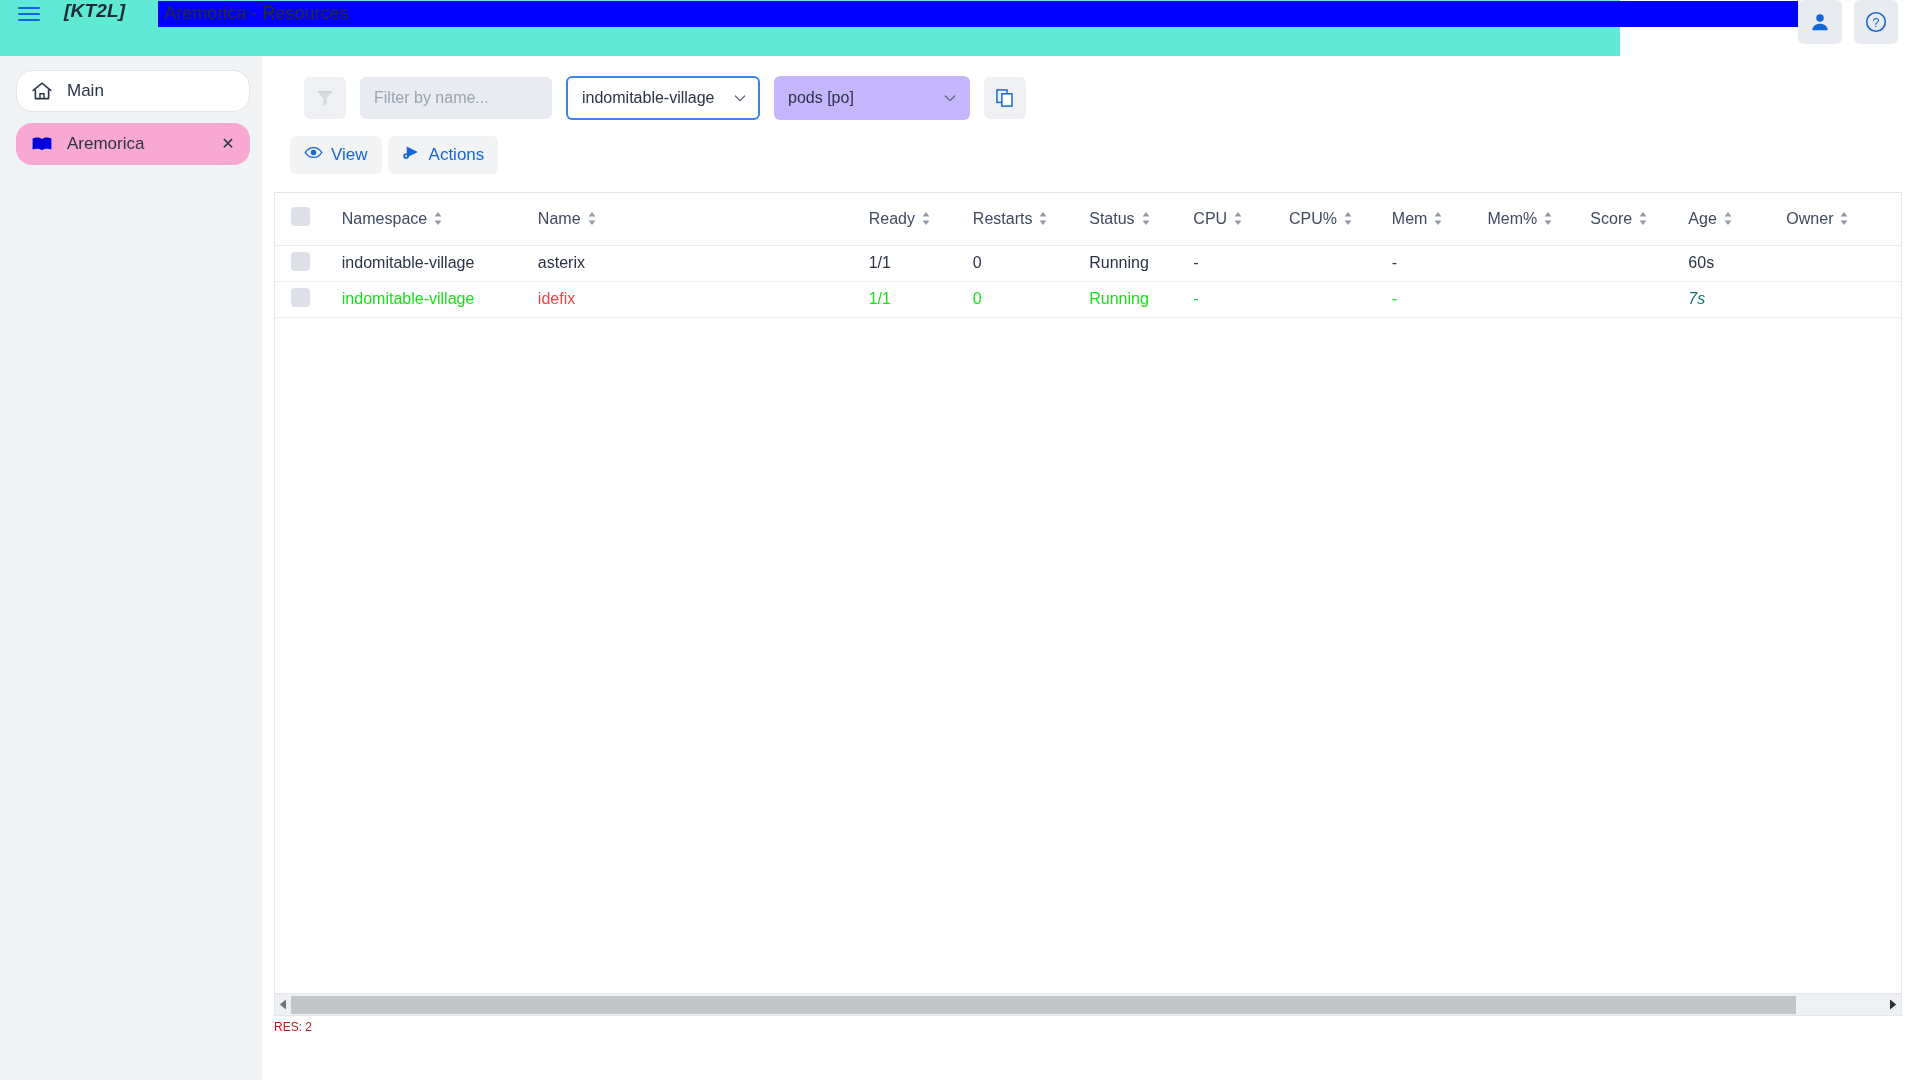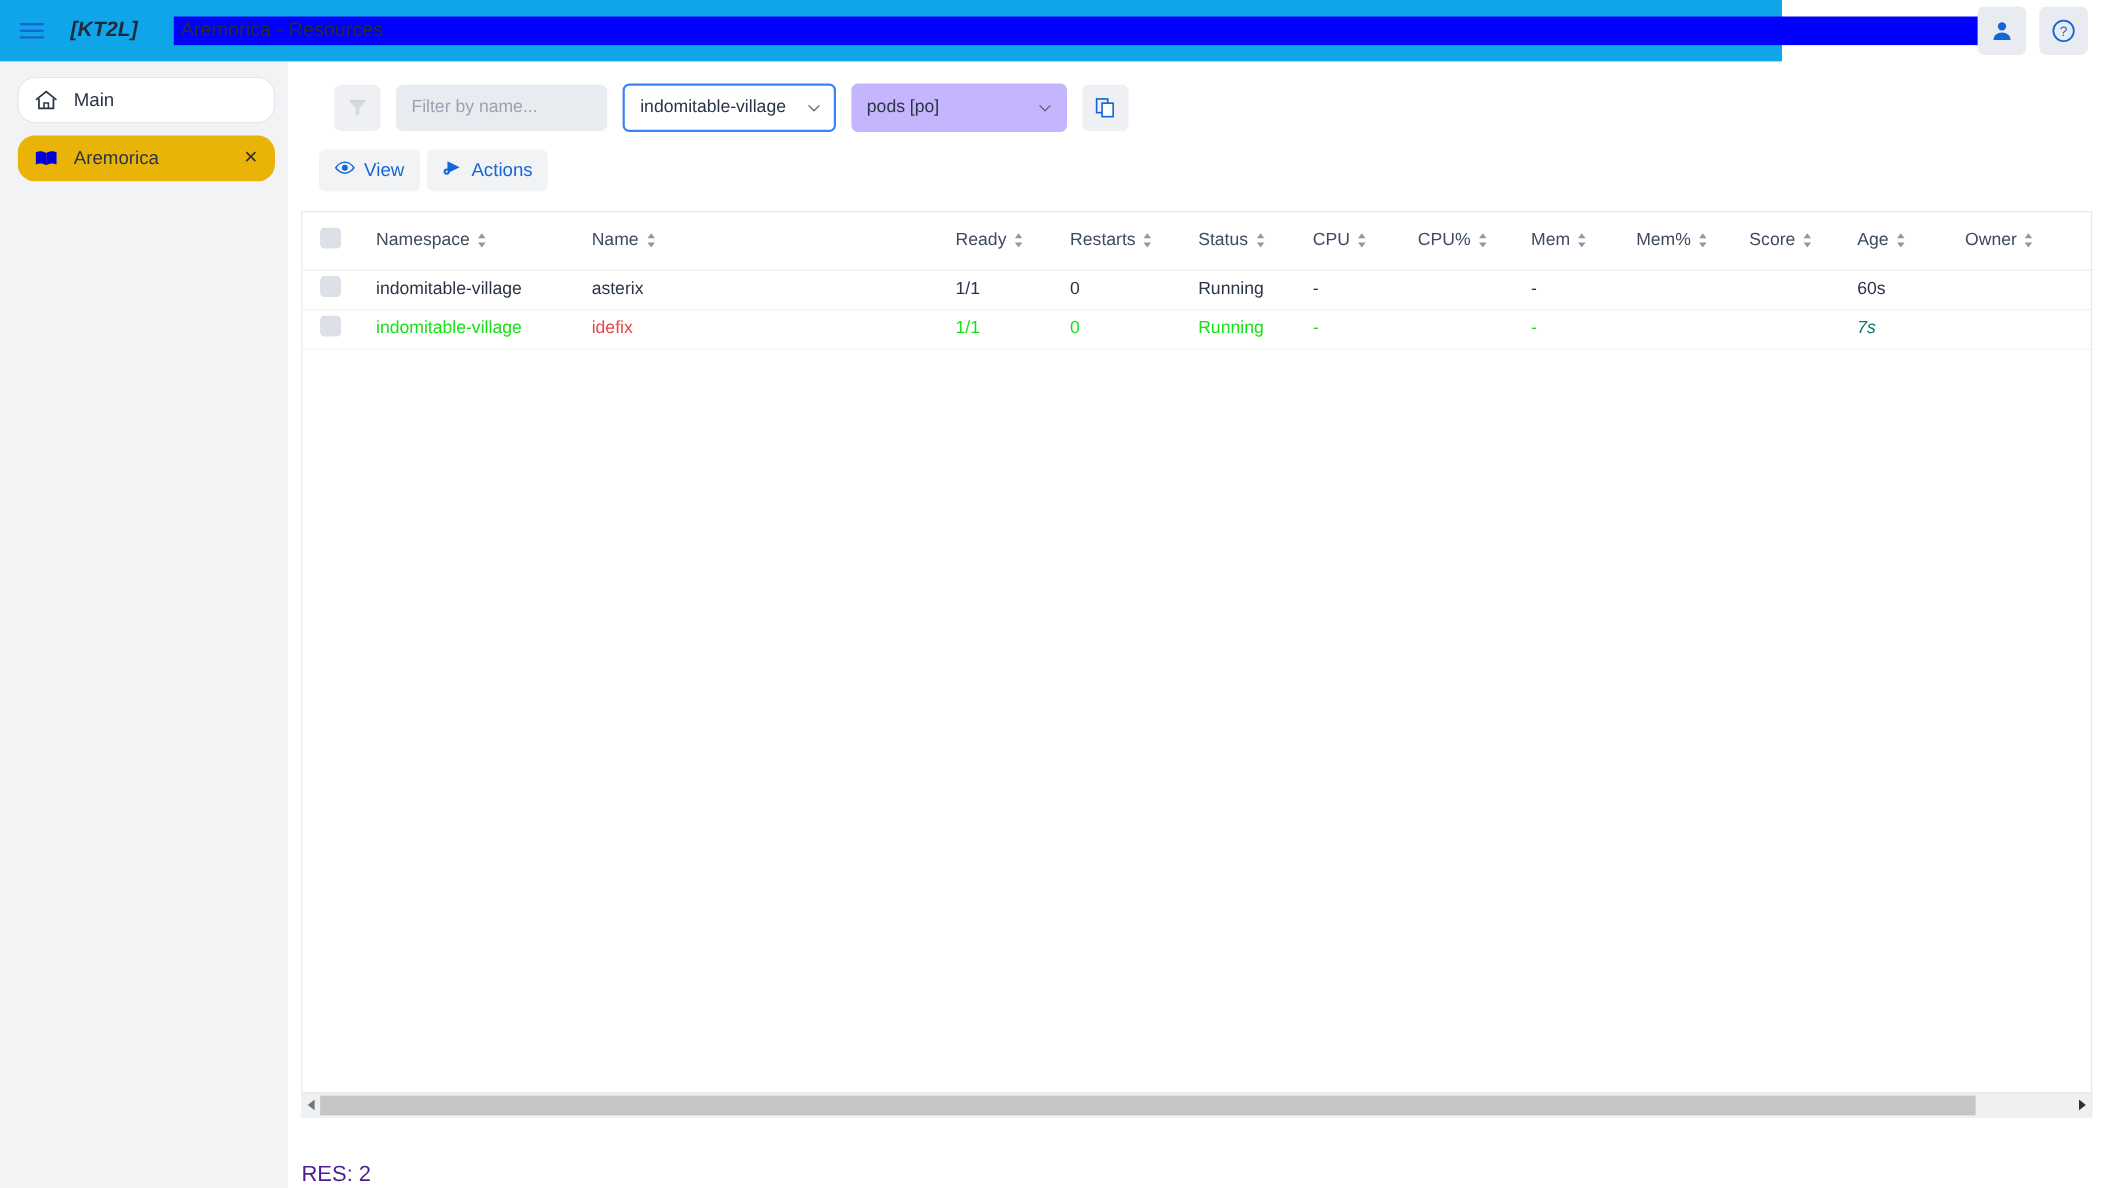--- a/index.html
+++ b/index.html
@@ -8,22 +8,22 @@
     width: 1920px; height: 1080px;
     background: #ffffff;
     font-family: "Liberation Sans", sans-serif;
     overflow: hidden;
   }
   body { position: relative; }
 
   
   .appbar {
     position: absolute; top: 0; left: 0; width: 1620px; height: 56px;
-    background: #0ea5e9;
-    display: flex; align-items: center;
+    background: #5eead4;
+    display: flex; align-items: flex-start;
   }
   .hamburger {
     width: 28px; height: 28px; margin-left: 18px;
     display: flex; flex-direction: column; justify-content: center; gap: 4px;
     cursor: pointer;
   }
   .hamburger span { display: block; height: 2px; width: 22px; background: #1565d8; border-radius: 1px; }
   .brand {
     margin-left: 24px; font-size: 19px; font-weight: bold; font-style: italic;
     color: #20293a; letter-spacing: 0.2px; white-space: nowrap;
@@ -48,21 +48,21 @@
   .sidebar {
     position: absolute; top: 56px; left: 0; width: 262px; height: 1024px;
     background: #f1f3f5; padding: 14px 12px 0 16px;
   }
   .nav-item {
     height: 42px; border-radius: 16px; display: flex; align-items: center;
     padding: 0 12px; margin-bottom: 11px; cursor: pointer; position: relative;
     font-size: 17px; color: #2b3445;
   }
   .nav-item.plain { background: #ffffff; border: 1px solid #e3e6ea; }
-  .nav-item.active { background: #eab308; border: 1px solid transparent; }
+  .nav-item.active { background: #f9a8d4; border: 1px solid transparent; }
   .nav-ico { width: 26px; height: 26px; margin-right: 12px; display: flex; align-items: center; justify-content: center; flex: 0 0 auto; }
   .nav-label { flex: 1 1 auto; white-space: nowrap; overflow: hidden; }
   .nav-close {
     width: 18px; height: 18px; display: flex; align-items: center; justify-content: center;
     color: #2b3445; font-size: 16px; cursor: pointer; line-height: 1;
   }
 
   
   .content {
     position: absolute; top: 56px; left: 262px; width: 1658px; height: 1024px;
@@ -142,21 +142,21 @@
     display: flex; align-items: center;
   }
   .hs-arrow { width: 16px; display: flex; align-items: center; justify-content: center; cursor: pointer; }
   .hs-track { flex: 1 1 auto; height: 18px; position: relative; }
   .hs-thumb {
     position: absolute; left: 0; top: 0; height: 18px; width: 1505px;
     background: #c3c5c7; cursor: pointer;
   }
   .statusbar {
     position: absolute; left: 12px; bottom: 0; height: 60px;
-    display: flex; align-items: flex-end; font-size: 20px; color: #4c1d95;
+    display: flex; align-items: flex-start; font-size: 12px; color: #b91c1c;
   }
 </style>
 </head>
 <body>
 
 <div class="appbar">
   <div class="hamburger">
     <span></span>
     <span></span>
     <span></span>

